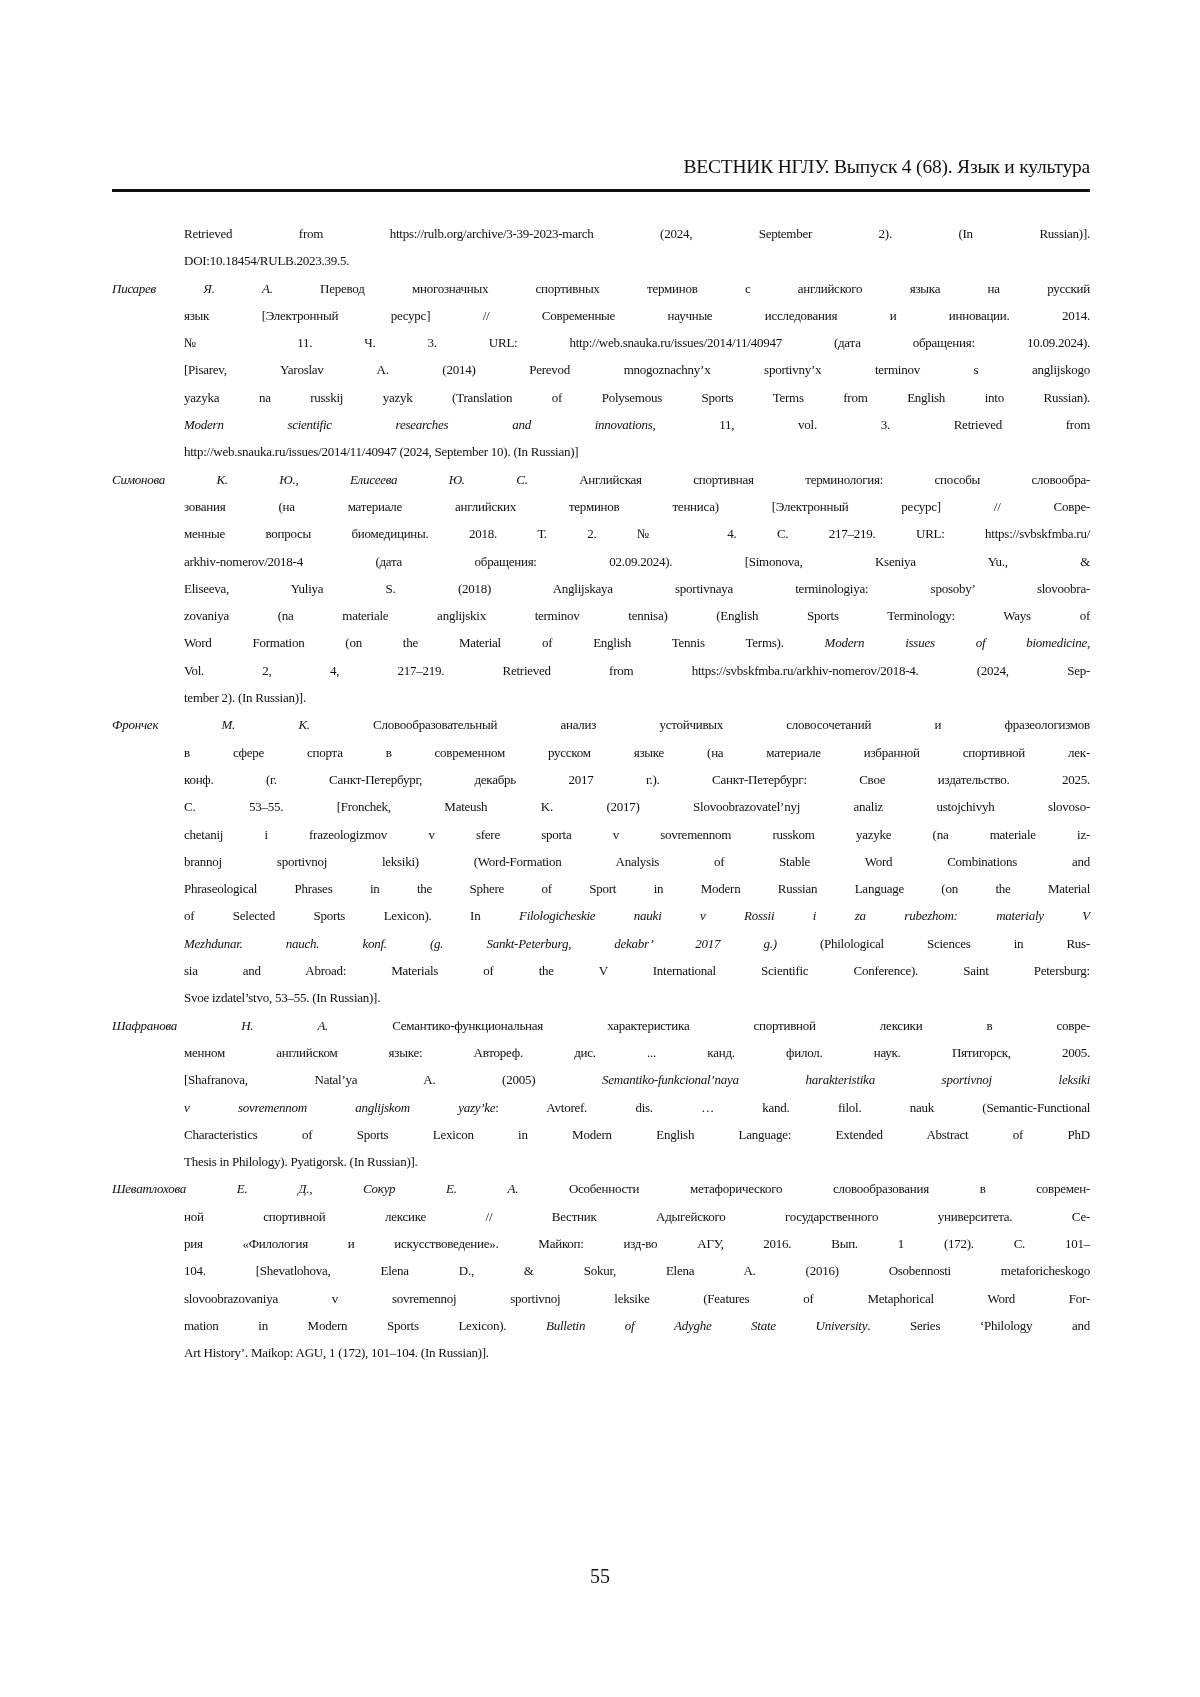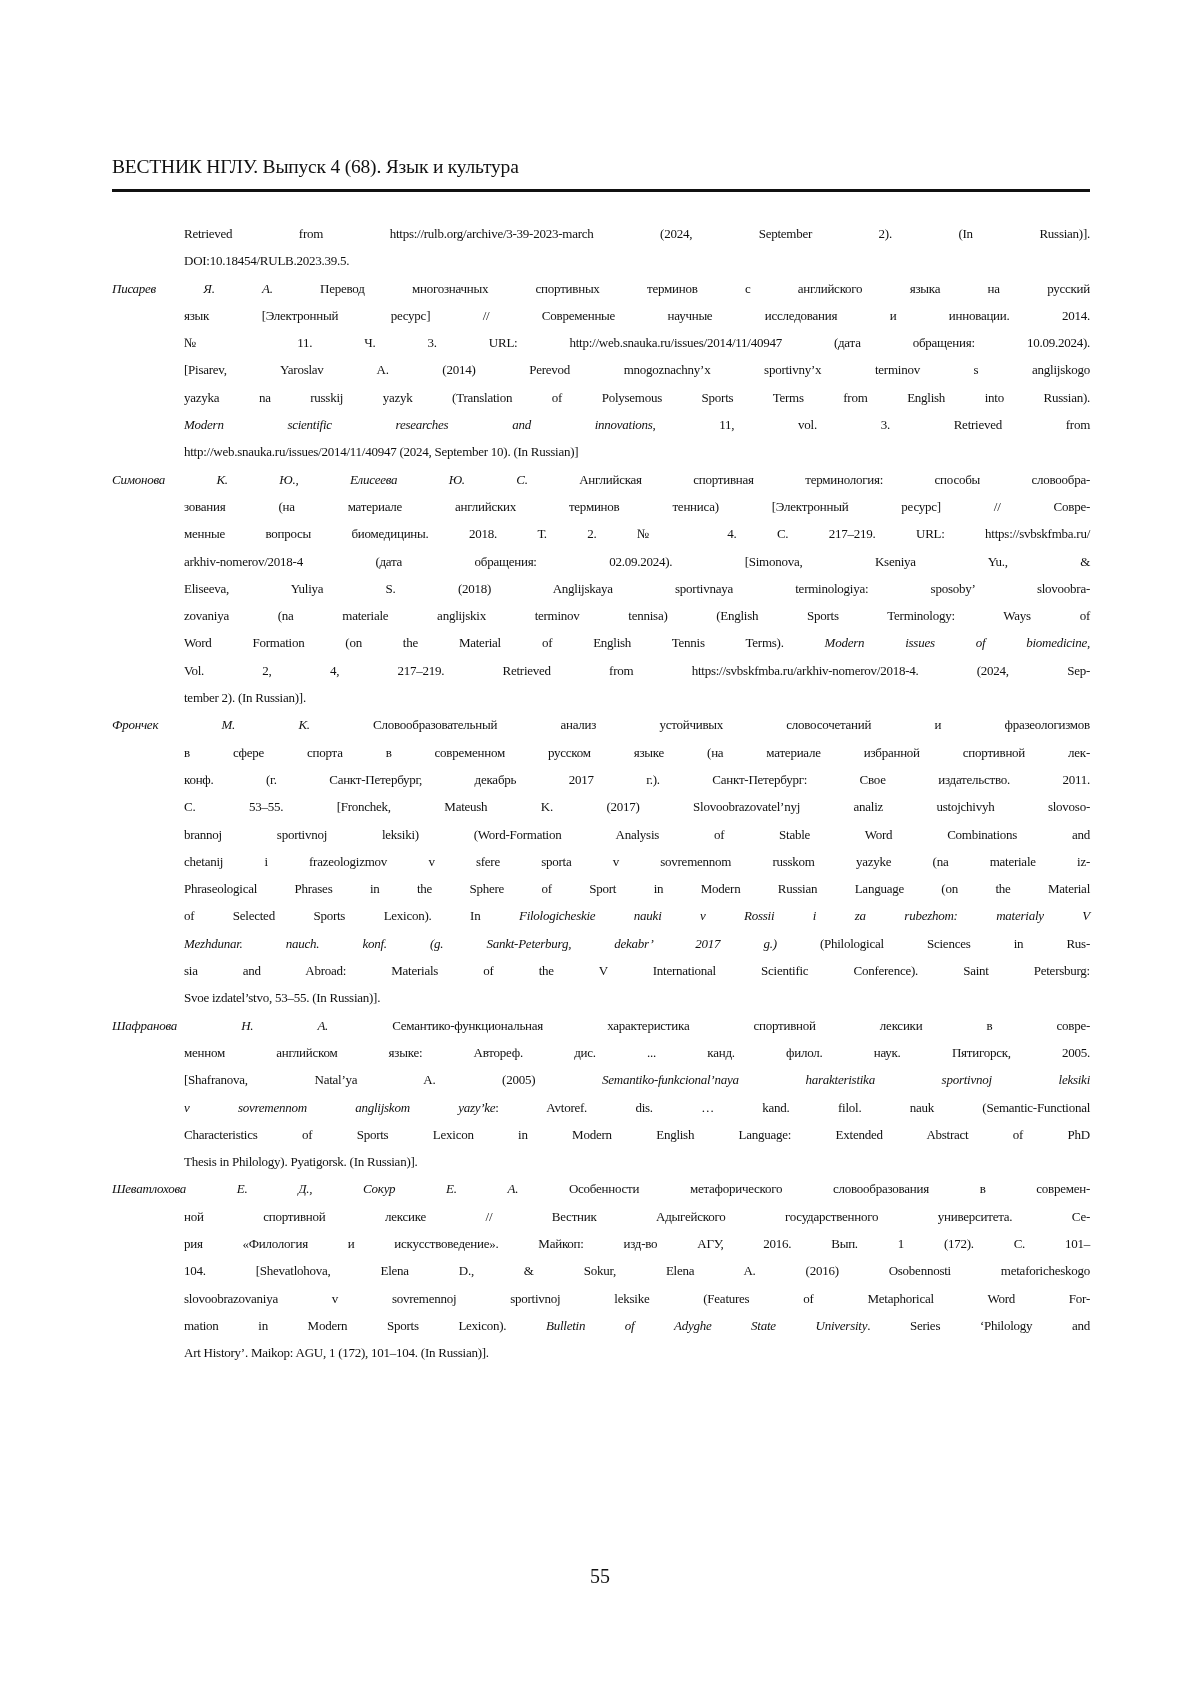--- a/index.html
+++ b/index.html
@@ -1,18 +1,18 @@
 <!DOCTYPE html>
 <html><head>
 <meta charset="utf-8">
 <style>
   html, body { margin: 0; padding: 0; background: #ffffff; }
   body { width: 1200px; height: 1697px; position: relative; overflow: hidden;
          font-family: "Liberation Serif", "DejaVu Serif", serif; color: #111; }
-  .header { position: absolute; top: 155px; left: 112px; width: 978px; text-align: left;
+  .header { position: absolute; top: 155px; left: 112px; width: 978px; text-align: right;
             font-size: 19.5px; line-height: 24px; letter-spacing: -0.2px; }
   .rule { position: absolute; top: 189px; left: 112px; width: 978px; height: 3px; background: #111; }
   .refs { position: absolute; top: 220px; left: 112px; width: 978px; }
   .line { position: relative; height: 27.3px; line-height: 27.3px; font-size: 13px;
           white-space: nowrap; letter-spacing: -0.25px; }
   .line.ind { padding-left: 72px; }
   .line.j { text-align: justify; text-align-last: justify; }
   .line.ind.j { width: 906px; }
   .line.first.j { width: 978px; }
   .line.j > span.wrap { display: block; text-align: justify; text-align-last: justify; }
@@ -82,30 +82,30 @@
       <div class="line ind"><span class="wrap" style="display: inline;"><span>tember 2). (In Russian)].</span></span></div>
     </div>
     <div>
       <div class="line first j">
         <span class="wrap"><span class="it">Фрончек М. К.</span><span> Словообразовательный анализ устойчивых словосочетаний и фразеологизмов</span></span>
       </div>
       <div class="line ind j">
         <span class="wrap"><span>в сфере спорта в современном русском языке (на материале избранной спортивной лек-</span></span>
       </div>
       <div class="line ind j">
-        <span class="wrap"><span>конф. (г. Санкт-Петербург, декабрь 2017 г.). Санкт-Петербург: Свое издательство. 2011.</span></span>
+        <span class="wrap"><span>конф. (г. Санкт-Петербург, декабрь 2017 г.). Санкт-Петербург: Свое издательство. 2025.</span></span>
       </div>
       <div class="line ind j">
         <span class="wrap"><span>С. 53–55. [Fronchek, Mateush K. (2017) Slovoobrazovatel’nyj analiz ustojchivyh slovoso-</span></span>
       </div>
       <div class="line ind j">
-        <span class="wrap"><span>brannoj sportivnoj leksiki) (Word-Formation Analysis of Stable Word Combinations and</span></span>
+        <span class="wrap"><span>chetanij i frazeologizmov v sfere sporta v sovremennom russkom yazyke (na materiale iz-</span></span>
       </div>
       <div class="line ind j">
-        <span class="wrap"><span>chetanij i frazeologizmov v sfere sporta v sovremennom russkom yazyke (na materiale iz-</span></span>
+        <span class="wrap"><span>brannoj sportivnoj leksiki) (Word-Formation Analysis of Stable Word Combinations and</span></span>
       </div>
       <div class="line ind j">
         <span class="wrap"><span>Phraseological Phrases in the Sphere of Sport in Modern Russian Language (on the Material</span></span>
       </div>
       <div class="line ind j">
         <span class="wrap"><span>of Selected Sports Lexicon). In </span><span class="it">Filologicheskie nauki v Rossii i za rubezhom: materialy V</span></span>
       </div>
       <div class="line ind j">
         <span class="wrap"><span class="it">Mezhdunar. nauch. konf. (g. Sankt-Peterburg, dekabr’ 2017 g.)</span><span> (Philological Sciences in Rus-</span></span>
       </div>

